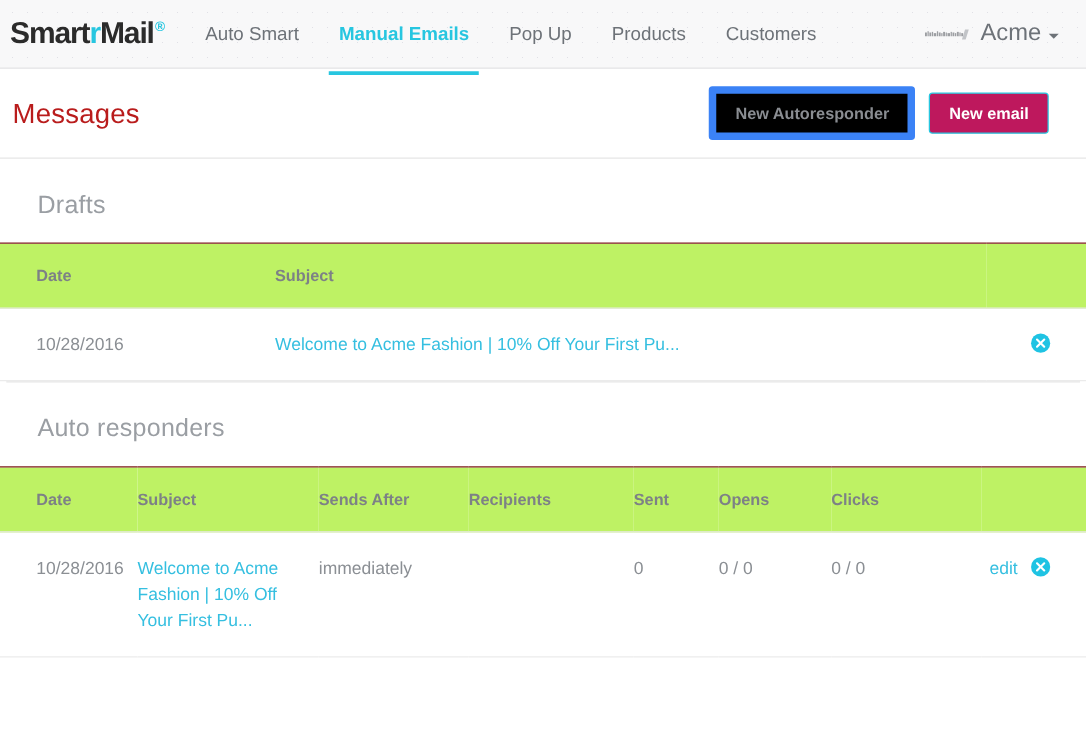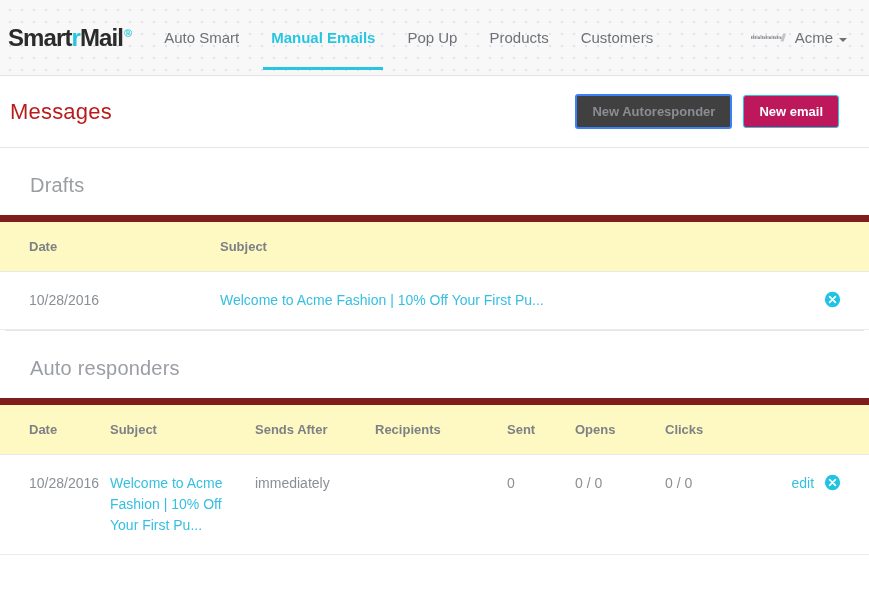--- a/index.html
+++ b/index.html
@@ -13,21 +13,21 @@
     height: 601px;
     overflow: hidden;
     background: #ffffff;
     font-family: "Liberation Sans", sans-serif;
     -webkit-font-smoothing: antialiased;
   }
 
   
   .topnav {
     position: relative;
-    height: 76px;
+    height: 55px;
     background-color: #f8f8f9;
     background-image:
       radial-gradient(circle, #e0e0e6 0.7px, transparent 0.8px);
     background-size: 12px 12px;
     background-position: 4px 4px;
     border-bottom: 1px solid #e3e3e6;
     display: flex;
     align-items: center;
     padding: 0 14px 0 8px;
   }
@@ -95,21 +95,21 @@
   }
   .account-logo {
     width: 38px;
     height: 11px;
     margin-right: 7px;
     display: block;
     opacity: 0.85;
     filter: blur(0.25px);
   }
   .account-name {
-    font-size: 15px;
+    font-size: 19px;
     color: #6d7278;
     margin-right: 6px;
   }
   .caret {
     width: 0; height: 0;
     border-left: 4px solid transparent;
     border-right: 4px solid transparent;
     border-top: 4px solid #6d7278;
     position: relative;
     top: 2px;
@@ -140,23 +140,23 @@
     font-family: "Liberation Sans", sans-serif;
     font-size: 13px;
     font-weight: bold;
     border-radius: 3px;
     padding: 9px 15px;
     cursor: pointer;
     white-space: nowrap;
     line-height: 1;
   }
   .btn-outline {
-    background: #404040;
+    background: #000000;
     color: #8a8d92;
-    border: 2px solid #3b82f6;
+    border: 6px solid #3b82f6;
   }
   .btn-primary {
     background: #be185d;
     color: #ffffff;
     border: 1px solid #27c6e0;
   }
 
   
   .section { padding: 0; }
   .section-title {
@@ -172,22 +172,22 @@
     background: #e6e6e6;
     margin: 0 5px;
   }
 
   table.grid {
     width: 100%;
     border-collapse: collapse;
     table-layout: fixed;
   }
   table.grid thead tr {
-    background: #fef9c3;
-    border-top: 7px solid #7f1d1d;
+    background: #bef264;
+    border-top: 1px solid #7f1d1d;
     border-bottom: 1px solid #e9e9e9;
   }
   table.grid th {
     text-align: left;
     font-size: 13px;
     font-weight: bold;
     color: #7d8186;
     padding: 17px 6px 17px 0;
     height: 52px;
     vertical-align: middle;

